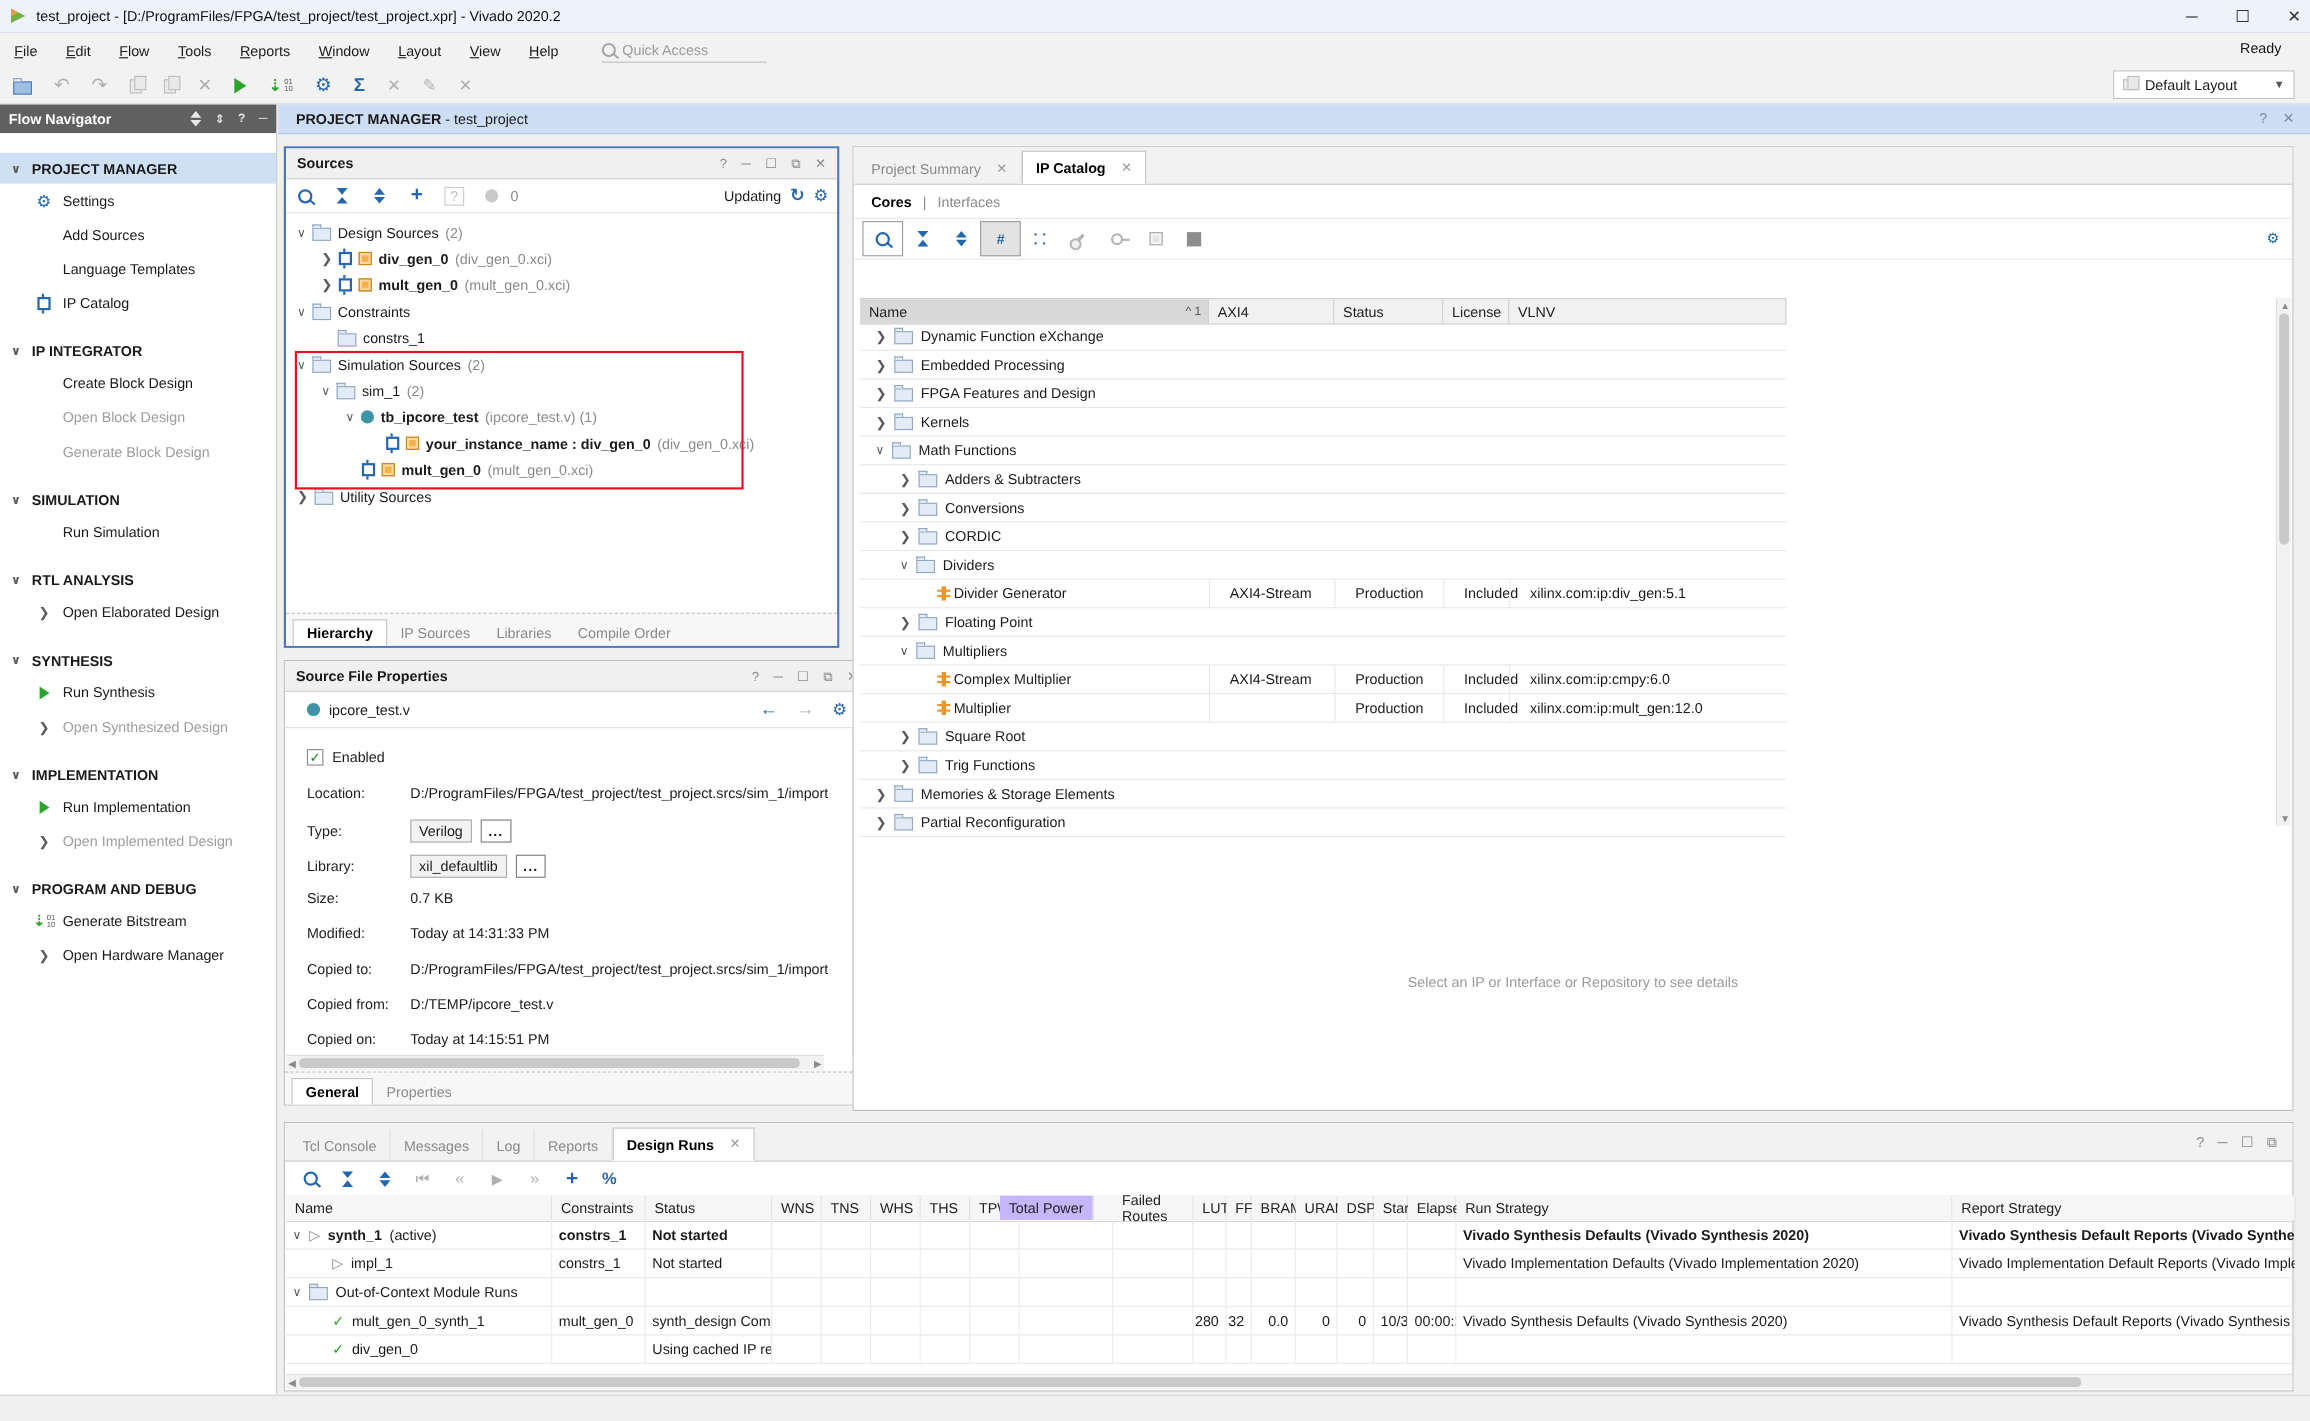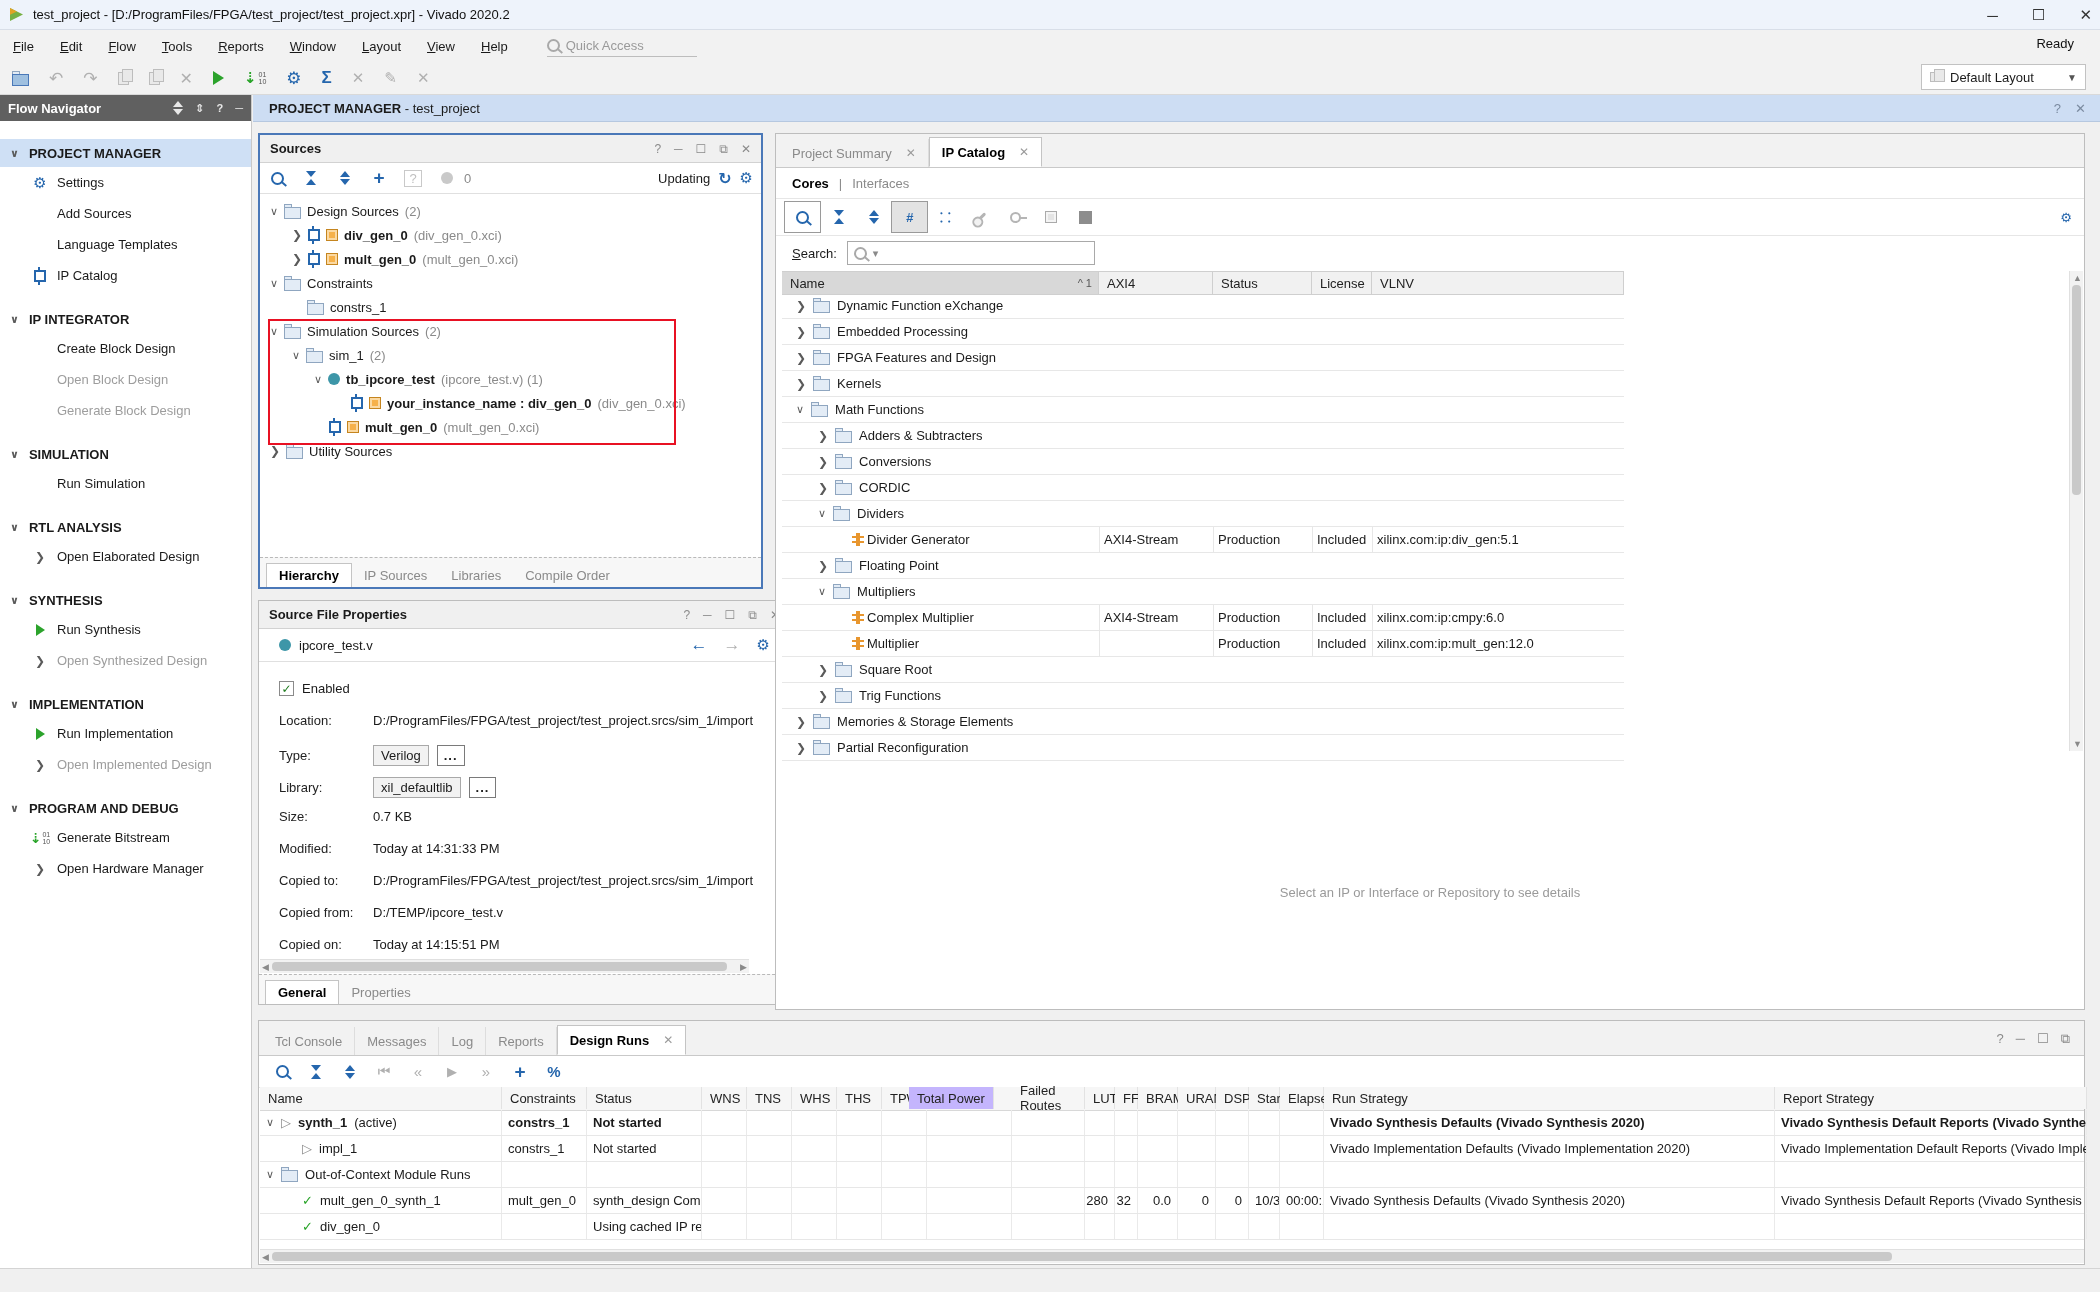--- a/index.html
+++ b/index.html
@@ -113,21 +113,21 @@
   #ipctoolbar .tb{width:35px;height:30px;display:flex;align-items:center;justify-content:center;}
   .tbboxed{border:1px solid #9a9a9a;background:#fff;}
   .tbpressed{border:1px solid #9a9a9a;background:#e3e3e3;}
   #searchrow{height:34px;display:flex;align-items:center;gap:10px;padding-left:16px;}
   #searchbox{width:240px;height:22px;border:1px solid #a9a9a9;background:#fff;display:flex;align-items:center;gap:6px;padding-left:6px;}
   #ipcheader{position:absolute;left:6px;top:137px;width:842px;height:22px;background:#f1f1f1;border-top:1px solid #cfcfcf;border-bottom:1px solid #cfcfcf;}
   .hcell{position:absolute;top:0;height:22px;display:flex;align-items:center;padding-left:8px;box-sizing:border-box;border-right:1px solid #cfcfcf;color:#222;}
   #ipcrows{position:absolute;left:6px;top:159px;width:842px;}
   .iprow{position:relative;height:25px;border-bottom:1px solid #e7e7e7;display:flex;align-items:center;}
   .ipname{display:flex;align-items:center;gap:7px;white-space:nowrap;}
-  .ipcell{position:absolute;top:0;height:25px;display:flex;align-items:center;padding-left:4px;box-sizing:border-box;white-space:nowrap;}
+  .ipcell{position:absolute;top:0;height:25px;display:flex;align-items:center;padding-left:18px;box-sizing:border-box;white-space:nowrap;}
   .cellborder{border-left:1px solid #e7e7e7;}
   #detailsbar{position:absolute;left:1px;top:617px;width:1306px;height:24px;background:#efefef;border-top:1px solid #d8d8d8;border-bottom:1px solid #d8d8d8;
               display:flex;align-items:center;padding-left:18px;box-sizing:border-box;font-weight:bold;}
   #detailsbody{position:absolute;left:1px;top:641px;width:1306px;height:234px;display:flex;align-items:center;justify-content:center;color:#9a9a9a;}
   
   #bottompanel{left:258px;top:1020px;width:1827px;height:245px;}
   #btmtabs{height:34px;background:#f2f2f2;border-bottom:1px solid #c9c9c9;display:flex;align-items:flex-end;padding-left:4px;}
   #btmtoolbar{height:31px;display:flex;align-items:center;padding-left:6px;border-bottom:1px solid #e6e6e6;}
   #btmtoolbar .tb{width:34px;height:28px;display:flex;align-items:center;justify-content:center;}
   #runheader{position:absolute;left:1px;top:66px;width:1824px;height:23px;background:#f6f6f6;border-bottom:1px solid #d8d8d8;}
@@ -677,27 +677,20 @@
           <span class="ic ic-key"></span>
         </span>
       <span class="tb">
           <span class="ic ic-chipg"></span>
         </span>
       <span class="tb">
           <span class="ic ic-darksq"></span>
         </span>
       <span style="margin-left:auto;margin-right:12px;" class="blue">⚙</span>
     </div>
-    <div id="searchrow">
-      <span><span class="firstu">S</span><span>earch:</span></span>
-      <div id="searchbox">
-        <span class="ic ic-search g"></span>
-        <span class="graytext" style="font-size:11px;">▾</span>
-      </div>
-    </div>
     <div id="ipcheader">
         <div class="hcell" style="left: 0px; width: 317px; background: rgb(216, 216, 216);">Name<span style="margin-left: auto; margin-right: 6px; color: rgb(85, 85, 85); font-size: 11px;">^ 1</span></div>
         <div class="hcell" style="left: 317px; width: 114px;">AXI4</div>
         <div class="hcell" style="left: 431px; width: 99px;">Status</div>
         <div class="hcell" style="left: 530px; width: 60px;">License</div>
         <div class="hcell" style="left: 590px; width: 252px;">VLNV</div>
       </div>
     <div id="ipcrows">
         <div class="iprow">
           <div class="ipname" style="padding-left: 14px;">

